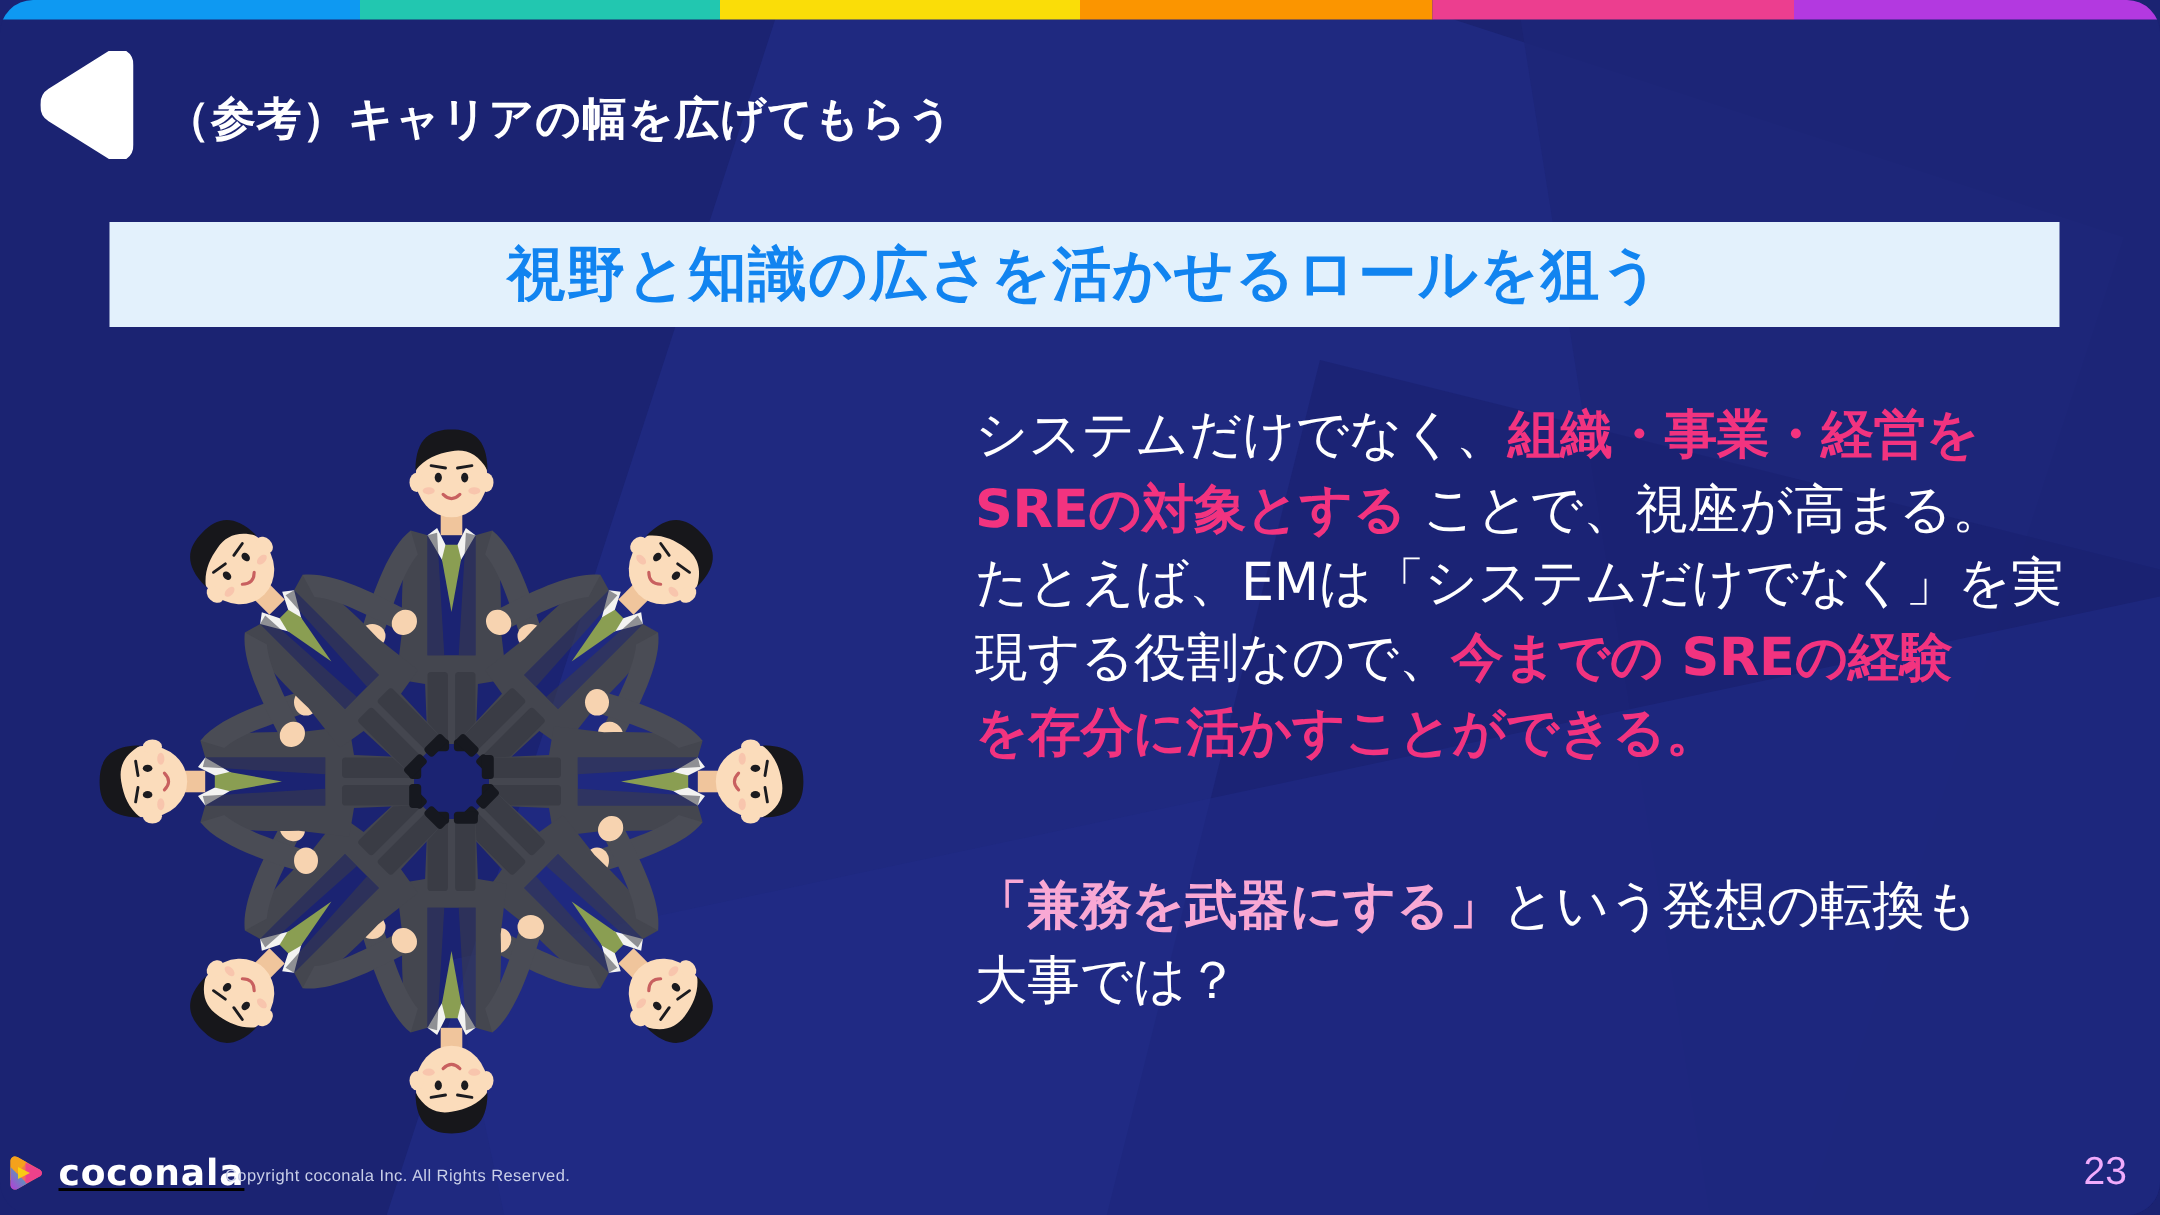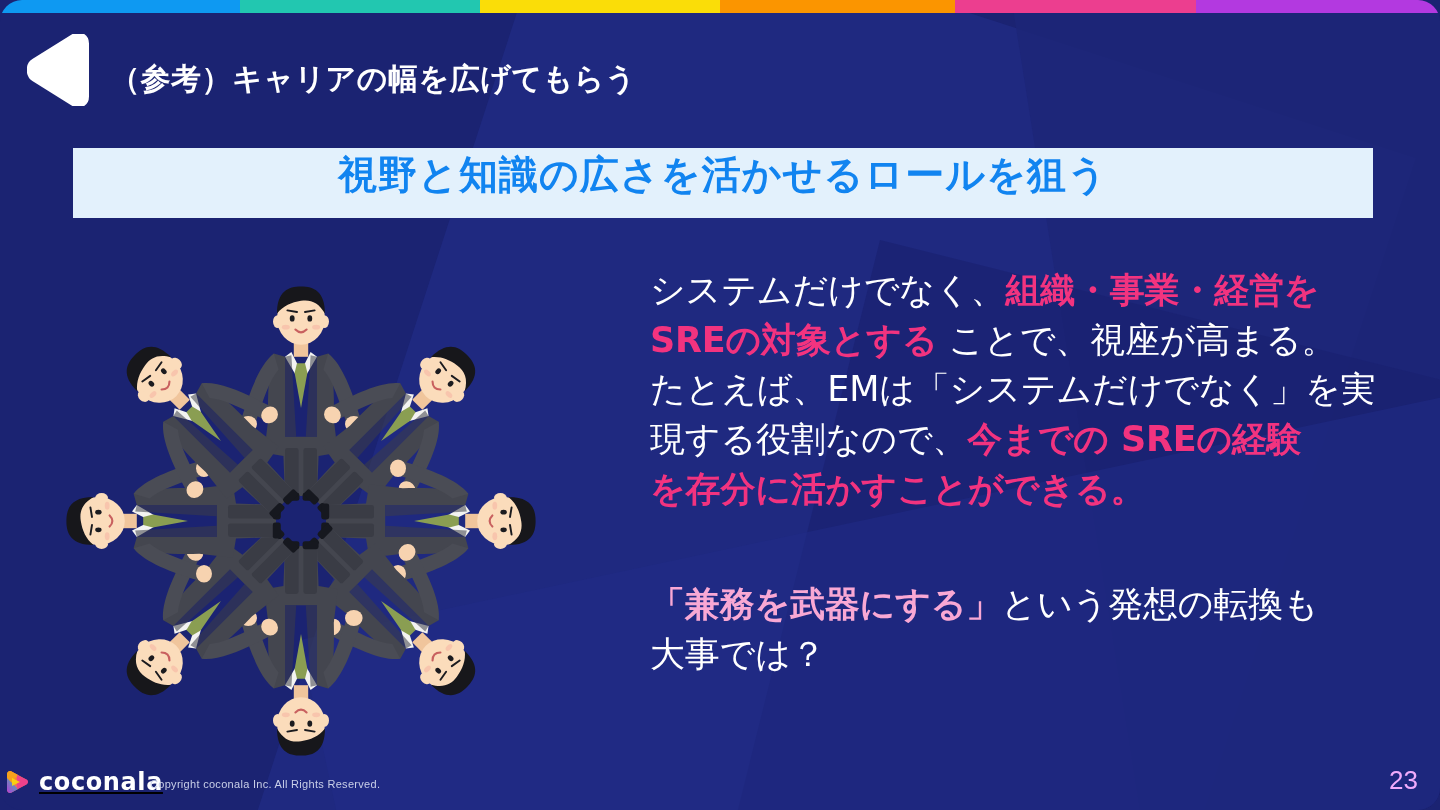--- a/index.html
+++ b/index.html
@@ -64,21 +64,21 @@
     position:absolute;left:110px;top:46px;
     font-size:30px;font-weight:700;color:#ffffff;
     letter-spacing:.5px;white-space:nowrap;
     font-family:"DejaVu Sans","Liberation Sans",sans-serif;
   }
 
   
   .band{
     position:absolute;left:73px;top:148px;width:1300px;height:70px;
     background:#e3f1fc;
-    display:flex;align-items:flex-start;justify-content:center;
+    display:flex;align-items:center;justify-content:center;
     z-index:5;
   }
   .band-text{
     font-size:39px;font-weight:700;color:#1184f0;
     letter-spacing:1px;white-space:nowrap;
     font-family:"DejaVu Sans","Liberation Sans",sans-serif;
   }
 
   
   .illus{

